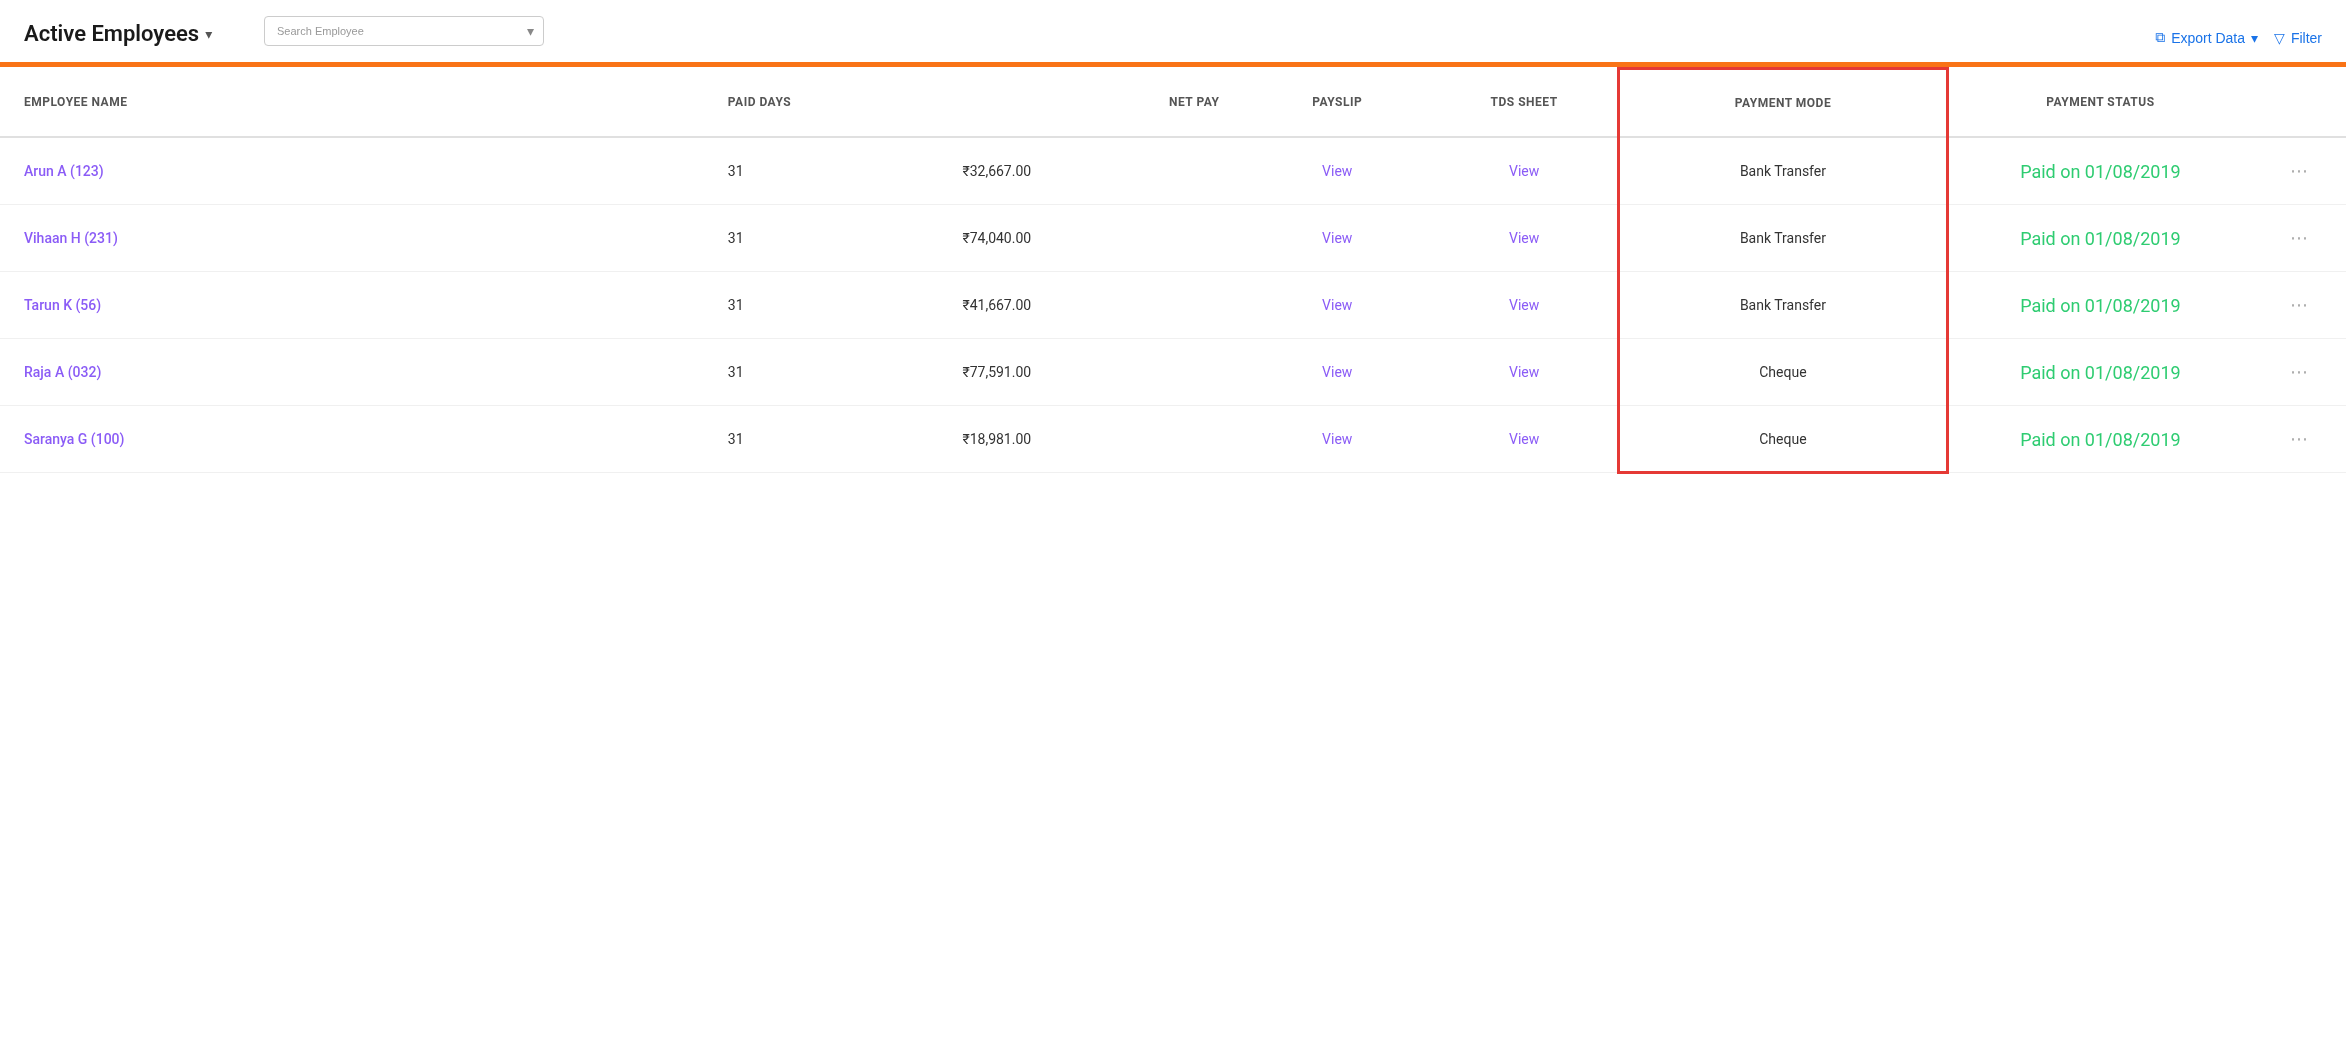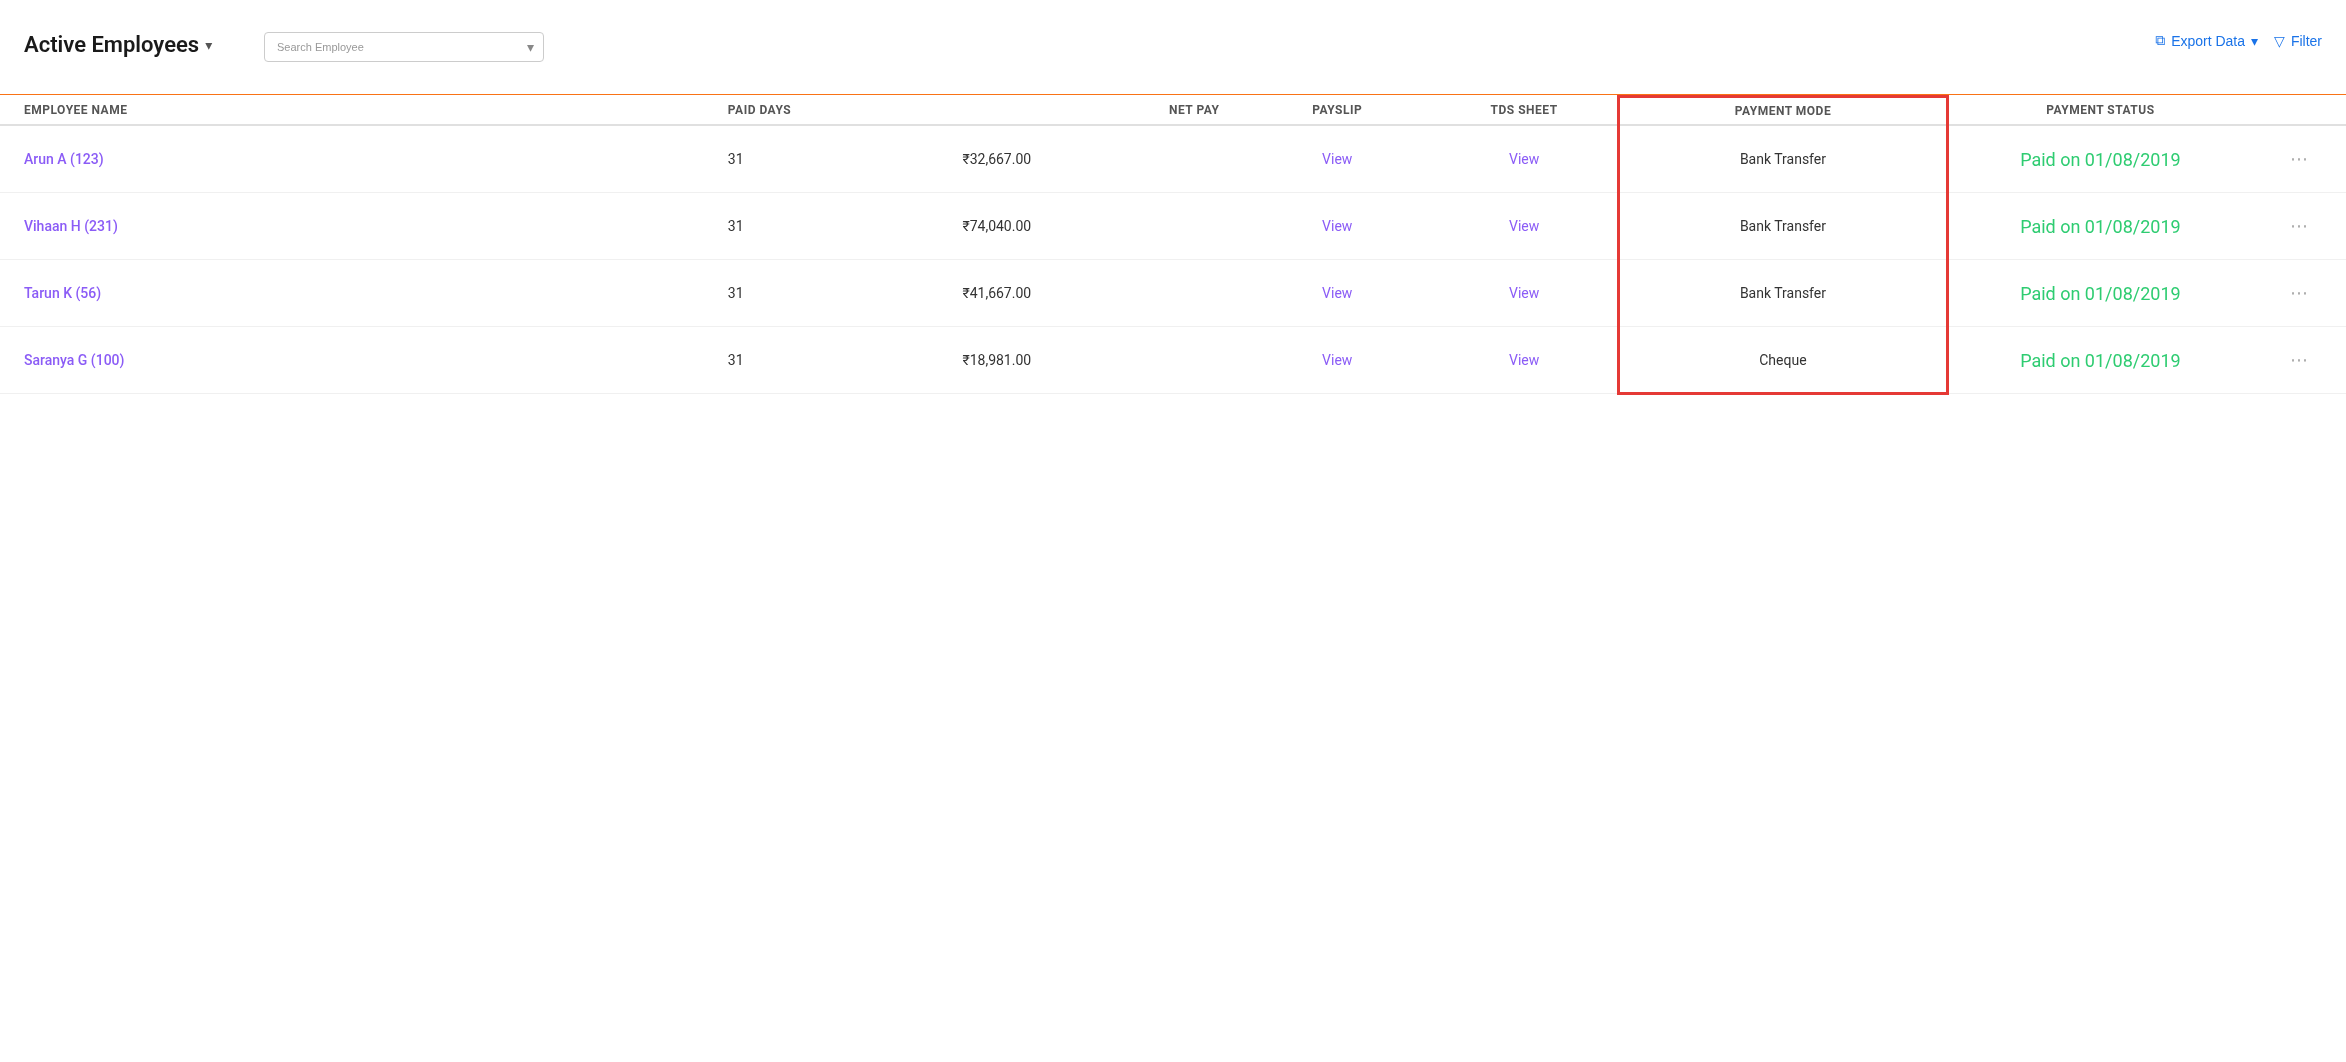--- a/index.html
+++ b/index.html
@@ -10,23 +10,23 @@
 
     body {
       font-family: -apple-system, BlinkMacSystemFont, 'Segoe UI', Roboto, sans-serif;
       background: #fff;
       color: #333;
       font-size: 14px;
     }
 
     .header {
       display: flex;
-      align-items: flex-start;
-      padding: 32px 24px;
-      border-bottom: 1px solid #f97316;
+      align-items: flex-end;
+      padding: 16px 24px;
+      border-bottom: 5px solid #f97316;
       gap: 20px;
     }
 
     .title-section {
       display: flex;
       align-items: center;
       gap: 6px;
       min-width: 220px;
     }
 
@@ -110,21 +110,21 @@
     table {
       width: 100%;
       border-collapse: collapse;
     }
 
     thead tr {
       border-bottom: 2px solid #e0e0e0;
     }
 
     thead th {
-      padding: 6px 24px;
+      padding: 26px 24px;
       text-align: left;
       font-size: 12px;
       font-weight: 700;
       color: #555;
       letter-spacing: 0.5px;
       text-transform: uppercase;
       white-space: nowrap;
     }
 
     tbody tr {
@@ -332,20 +332,46 @@
       </td>
       <td class="col-payment-status">
         <span class="payment-status-paid">Paid on 01/08/2019</span>
       </td>
       <td class="col-actions">
         <button class="more-btn">⋯</button>
       </td>
     </tr>
         <tr>
       <td class="col-name">
+        <span class="employee-name">Raja A (032)</span>
+      </td>
+      <td class="col-paid-days">
+        <span>31</span>
+      </td>
+      <td class="col-net-pay net-pay-value">
+        <span>₹77,591.00</span>
+      </td>
+      <td class="col-payslip">
+        <a class="view-link">View</a>
+      </td>
+      <td class="col-tds">
+        <a class="view-link">View</a>
+      </td>
+      <td class="col-payment-mode payment-mode-highlight">
+        <span>Cheque</span>
+      </td>
+      <td class="col-payment-status">
+        <span class="payment-status-paid">Paid on 01/08/2019</span>
+      </td>
+      <td class="col-actions">
+        <button class="more-btn">⋯</button>
+      </td>
+    </tr>
+        <tr>
+      <td class="col-name">
         <span class="employee-name">Saranya G (100)</span>
       </td>
       <td class="col-paid-days">
         <span>31</span>
       </td>
       <td class="col-net-pay net-pay-value">
         <span>₹18,981.00</span>
       </td>
       <td class="col-payslip">
         <a class="view-link">View</a>

